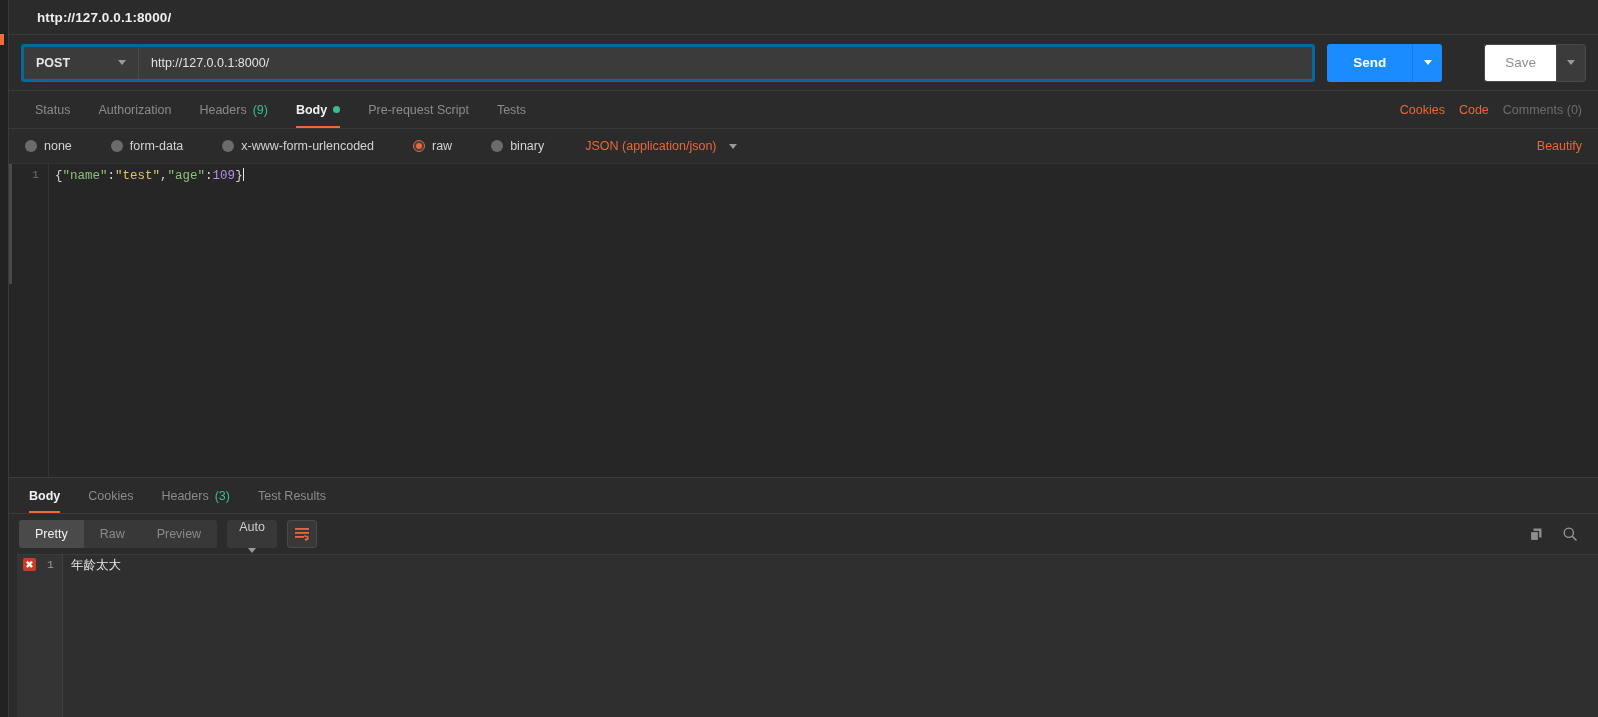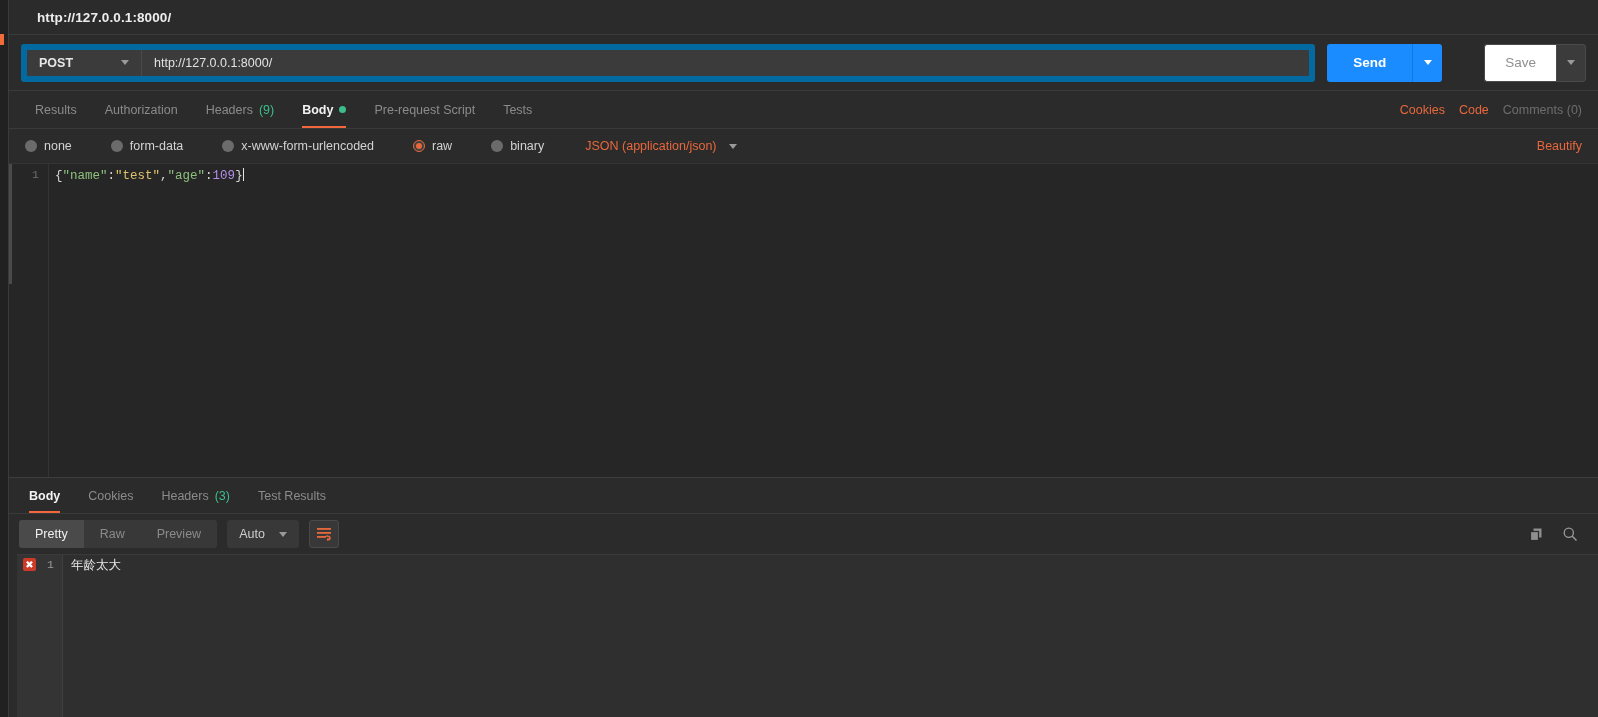--- a/index.html
+++ b/index.html
@@ -39,21 +39,21 @@
 
   
   .urlbar {
     height: 56px; background: #2b2b2b;
     display: flex; align-items: center;
     padding: 0 12px 0 12px; gap: 0;
     border-bottom: 1px solid #3a3a3a;
   }
   .method-url {
     display: flex; flex: 1 1 auto; height: 38px; min-width: 0;
-    border: 6px solid #0369a1; border-radius: 3px; overflow: hidden;
+    border: 3px solid #0369a1; border-radius: 3px; overflow: hidden;
   }
   .method {
     width: 115px; flex: 0 0 115px; background: #3b3b3b;
     display: flex; align-items: center; justify-content: space-between;
     padding: 0 12px; font-size: 12.5px; font-weight: bold; color: #e6e6e6;
     border-right: 1px solid #4a4a4a; cursor: pointer;
   }
   .caret { width:0; height:0; border-left:4.5px solid transparent; border-right:4.5px solid transparent;
            border-top:5px solid #9a9a9a; }
   .url-input {
@@ -170,21 +170,21 @@
   }
 
   .resp-toolbar { height: 40px; display:flex; align-items:center; padding: 0 10px; gap: 10px; }
   .seg {
     display:flex; background:#383838; border-radius: 3px; overflow:hidden; height: 28px;
   }
   .seg div { padding: 0 16px; display:flex; align-items:center; font-size:12.5px; color:#8b8b8b; cursor:pointer; }
   .seg div.active { background:#4a4a4a; color:#f0f0f0; font-weight:normal; }
   .auto-sel {
     display:flex; align-items:center; gap: 14px; height:28px; padding: 0 12px;
-    background:#383838; border-radius:3px; font-size:12.5px; color:#cfcfcf; cursor:pointer;
+    background:#383838; border-radius:3px; font-size:12.5px; color:#cfcfcf; cursor:pointer;flex-direction:column;
   }
   .wrap-btn {
     width: 30px; height: 28px; background:#383838; border:1px solid #4a4a4a;
     border-radius: 3px; display:flex; align-items:center; justify-content:center; cursor:pointer;
   }
   .tb-right { margin-left:auto; display:flex; align-items:center; gap: 18px; padding-right: 10px; }
 
   .resp-body {
     flex: 1 1 auto; background: #2f2f2f; display:flex; min-height:0;
     border-top: 1px solid #3a3a3a; margin-left: 8px;
@@ -241,21 +241,21 @@
       <div class="save-group">
         <div class="save-btn">Save</div>
         <div class="save-caret">
           <span class="caret"></span>
         </div>
       </div>
     </div>
 
     <div class="req-tabs">
       <div class="tab">
-        <span>Results</span>
+        <span>Status</span>
       </div>
       <div class="tab">
         <span>Authorization</span>
       </div>
       <div class="tab">
         <span>Headers</span>
         <span class="count">(9)</span>
       </div>
       <div class="tab active">
         <span>Body</span>

